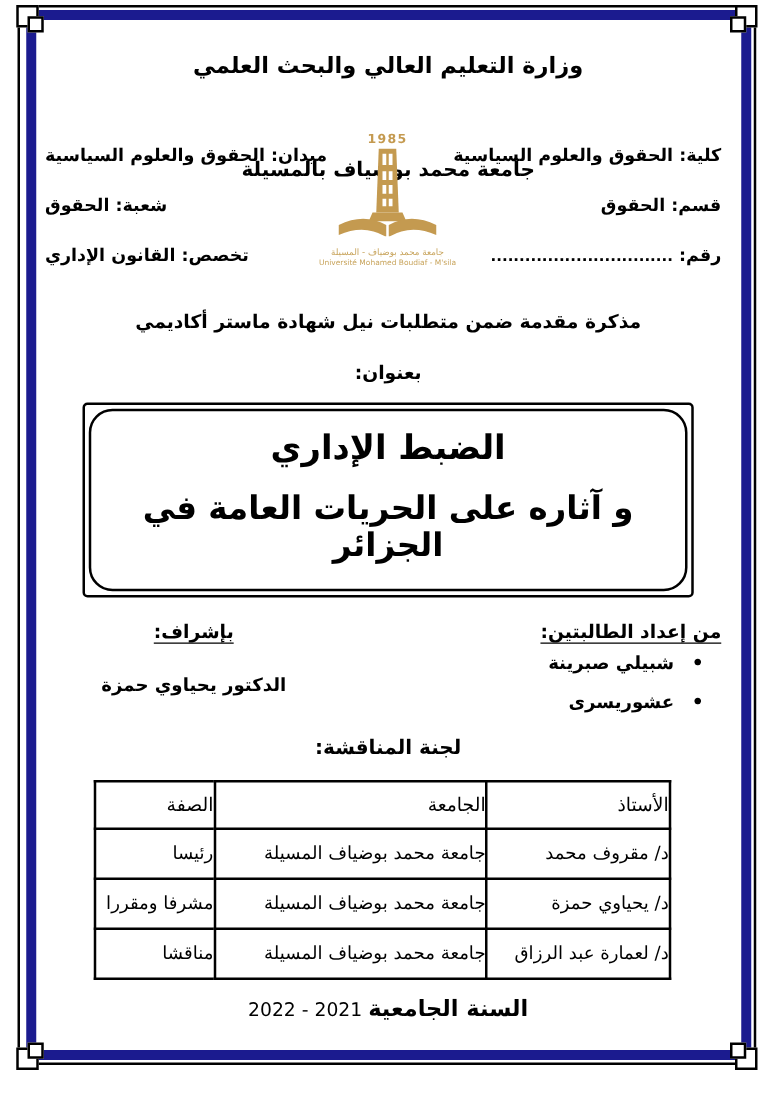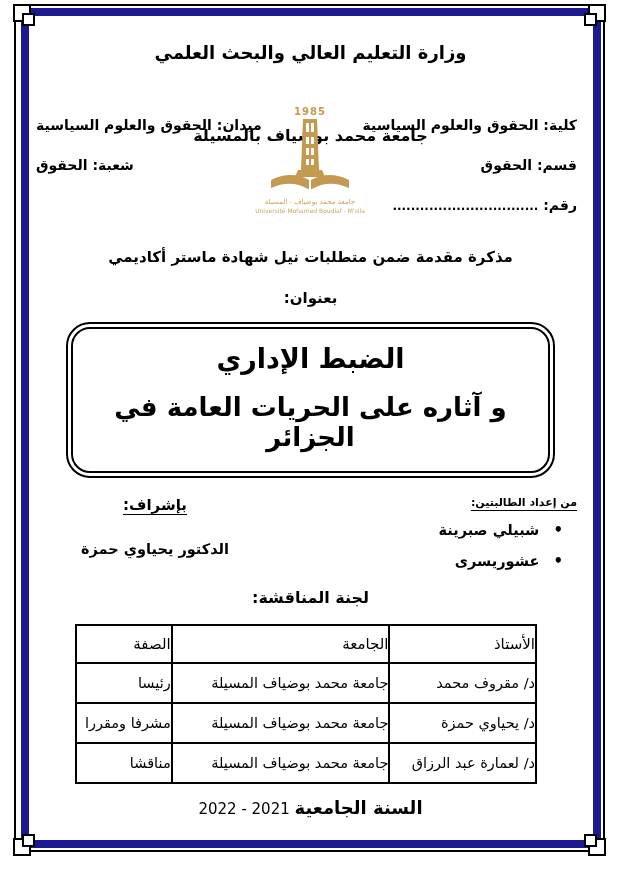--- a/index.html
+++ b/index.html
@@ -40,28 +40,28 @@
   .logo{left:250px;top:106px;width:120px;text-align:center;direction:ltr;}
   .logo-year{color:#c49a50;font-size:10px;font-weight:bold;letter-spacing:1px;line-height:12px;}
   .logo-cap-ar{color:#c8a45c;font-size:7px;line-height:9px;direction:rtl;}
   .logo-cap-fr{color:#c8a45c;font-size:6px;line-height:8px;}
 
   .memo-intro{top:248px;font-size:15px;}
   .entitled{top:289px;font-size:15px;}
 
   
   .title-box{left:66px;top:322px;width:489px;height:156px;
-    border:2.5px solid #000;border-radius:24px;padding:3px;box-sizing:border-box;}
+    border:2.5px solid #000;border-radius:4px;padding:3px;box-sizing:border-box;}
   .title-box-inner{width:100%;height:100%;border:2.5px solid #000;border-radius:19px;
     box-sizing:border-box;text-align:center;}
   .title-l1{margin-top:14px;font-size:27px;font-weight:bold;}
   .title-l2{margin-top:18px;font-size:26px;font-weight:bold;}
 
   .underlined{text-decoration:underline;text-underline-offset:4px;}
-  .students-label{top:496px;right:44px;font-size:11px;}
+  .students-label{top:496px;right:44px;font-size:15px;}
   .supervision-label{top:496px;left:72px;width:166px;text-align:center;font-size:15px;}
   .students-list{top:515px;right:58px;text-align:right;font-size:14.5px;font-weight:bold;}
   .student{height:31px;line-height:31px;white-space:nowrap;}
   .bullet{display:inline-block;margin-left:9px;}
   .bullet::before{content:"•";font-size:15px;}
   .supervisor{top:541px;left:72px;width:166px;text-align:center;font-size:14.5px;font-weight:bold;white-space:nowrap;}
 
   .committee-heading{top:588px;font-size:16px;}
 
   table.jury{position:absolute;left:75px;top:624px;width:462px;border-collapse:collapse;direction:rtl;}
@@ -95,20 +95,21 @@
 
   <div class="abs info-line col-right r1">كلية: الحقوق والعلوم السياسية</div>
   <div class="abs info-line col-right r2">قسم: الحقوق</div>
   <div class="abs info-line col-right r3">
     <span>رقم:</span>
     <span class="dots">................................</span>
   </div>
 
   <div class="abs info-line col-left r1">ميدان: الحقوق والعلوم السياسية</div>
   <div class="abs info-line col-left r2">شعبة: الحقوق</div>
+  <div class="abs info-line col-left r3">تخصص: القانون الإداري</div>
 
   <div class="abs logo">
     <div class="logo-year">1985</div>
     <svg width="92" height="76" viewBox="0 0 92 76">
       <g fill="#c49a50">
         <path d="M39 1 L53 1 L55 52 L37 52 Z"></path>
         <path d="M34 52 L58 52 L61 59 L31 59 Z"></path>
         <path d="M7 62 Q27 52 45 62 L47 62 Q65 52 85 62 L85 70 Q65 61 48 71 L44 71 Q27 61 7 70 Z"></path>
       </g>
       <g fill="#ffffff">

